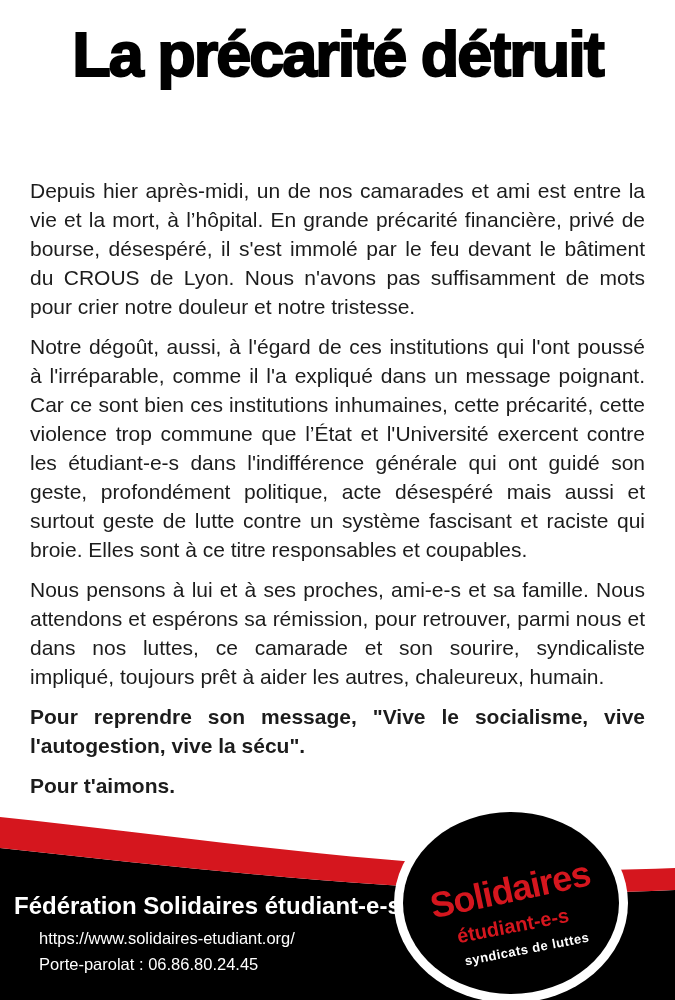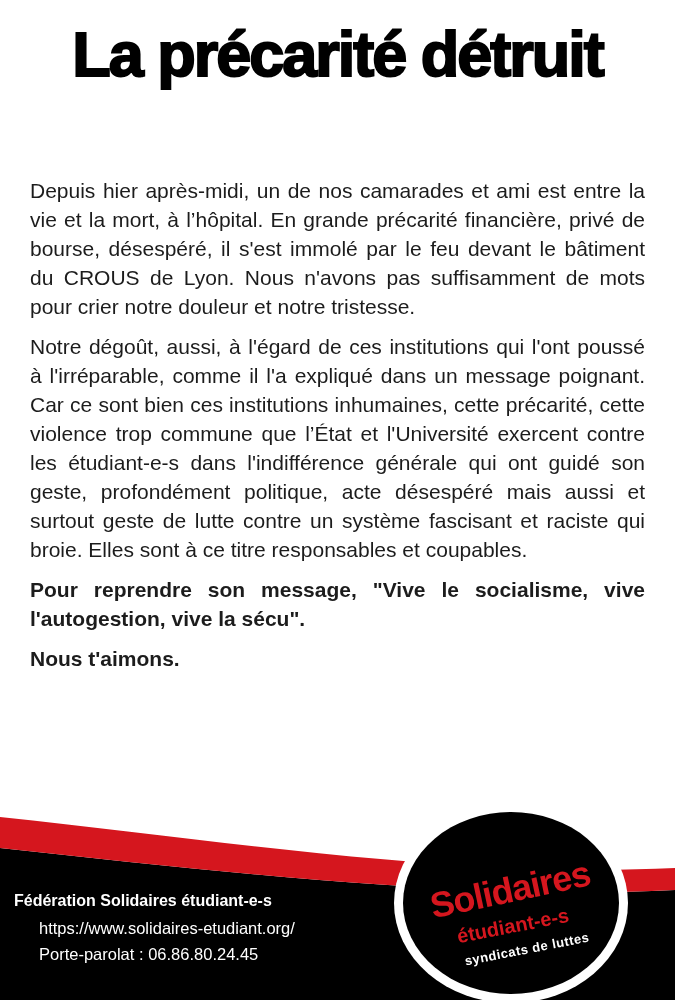--- a/index.html
+++ b/index.html
@@ -53,21 +53,21 @@
   .logo-ring{fill:var(--white);}
   .logo-disc{fill:var(--black);}
   .footer-text{
     position:absolute;
     left:14px;top:92px;
     color:var(--white);
     z-index:2;
   }
   .footer-text .org{
     font-weight:bold;
-    font-size:16px;
+    font-size:24px;
     margin-bottom:5px;
   }
   .footer-text .line{
     font-size:16.5px;
     line-height:26px;
     margin-left:25px;
   }
   .footer-text .phone-label{}
   .logo-text{position:absolute;left:0;top:0;width:675px;height:200px;z-index:3;pointer-events:none;}
   .logo-line{
@@ -102,22 +102,23 @@
 
 <div class="poster">
 
   <h1 class="title">
     <span class="title-line">La précarité détruit</span>
   </h1>
 
   <div class="body-text">
     <p>Depuis hier après-midi, un de nos camarades et ami est entre la vie et la mort, à l’hôpital. En grande précarité financière, privé de bourse, désespéré, il s'est immolé par le feu devant le bâtiment du CROUS de Lyon. Nous n'avons pas suffisamment de mots pour crier notre douleur et notre tristesse.</p>
     <p>Notre dégoût, aussi, à l'égard de ces institutions qui l'ont poussé à l'irréparable, comme il l'a expliqué dans un message poignant. Car ce sont bien ces institutions inhumaines, cette précarité, cette violence trop commune que l’État et l'Université exercent contre les étudiant-e-s dans l'indifférence générale qui ont guidé son geste, profondément politique, acte désespéré mais aussi et surtout geste de lutte contre un système fascisant et raciste qui broie. Elles sont à ce titre responsables et coupables.</p>
+    <p>Nous pensons à lui et à ses proches, ami-e-s et sa famille. Nous attendons et espérons sa rémission, pour retrouver, parmi nous et dans nos luttes, ce camarade et son sourire, syndicaliste impliqué, toujours prêt à aider les autres, chaleureux, humain.</p>
     <p class="bold">Pour reprendre son message, "Vive le socialisme, vive l'autogestion, vive la sécu".</p>
-    <p class="bold">Nous t'aimons.</p>
+    <p class="bold">Pour t'aimons.</p>
   </div>
 
   <div class="footer">
     <svg width="675" height="200" viewBox="0 0 675 200">
       <path class="band-black" d="M0,48 C240,74 470,100 675,90 L675,200 L0,200 Z"></path>
       <path class="band-red" d="M0,17 C240,43 460,78 675,68 L675,90 C470,100 240,74 0,48 Z"></path>
       <ellipse class="logo-ring" cx="511" cy="103" rx="117" ry="100"></ellipse>
       <ellipse class="logo-disc" cx="511" cy="103" rx="108" ry="91"></ellipse>
     </svg>
 

